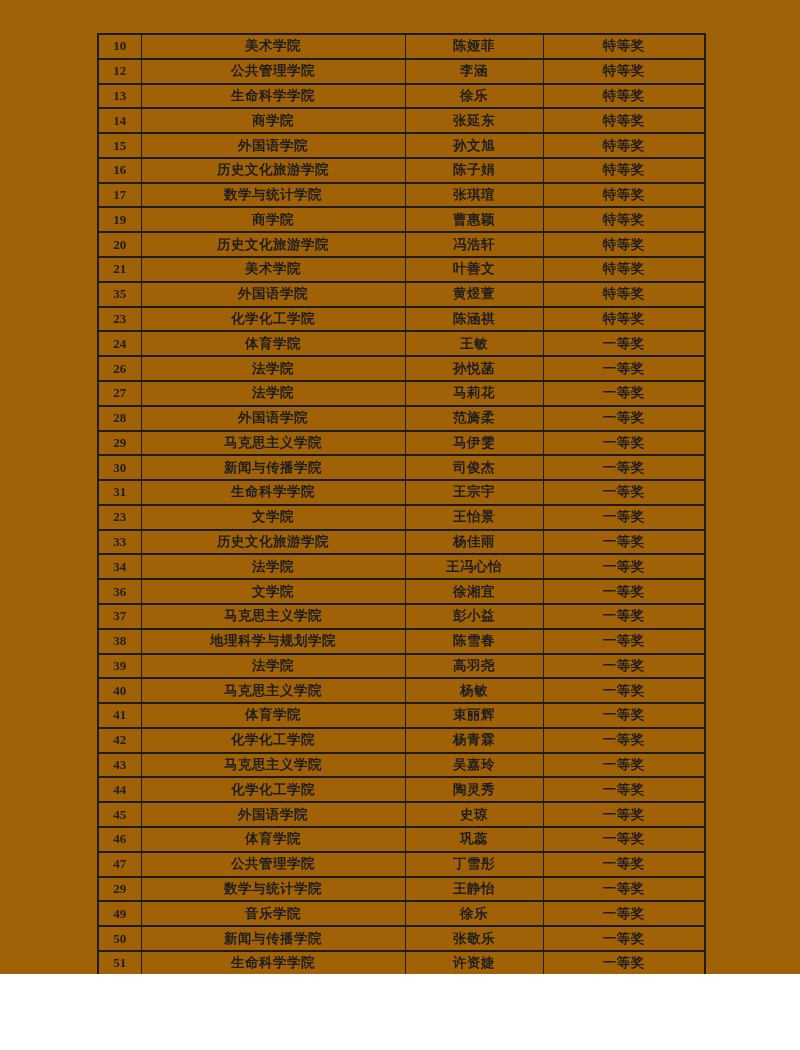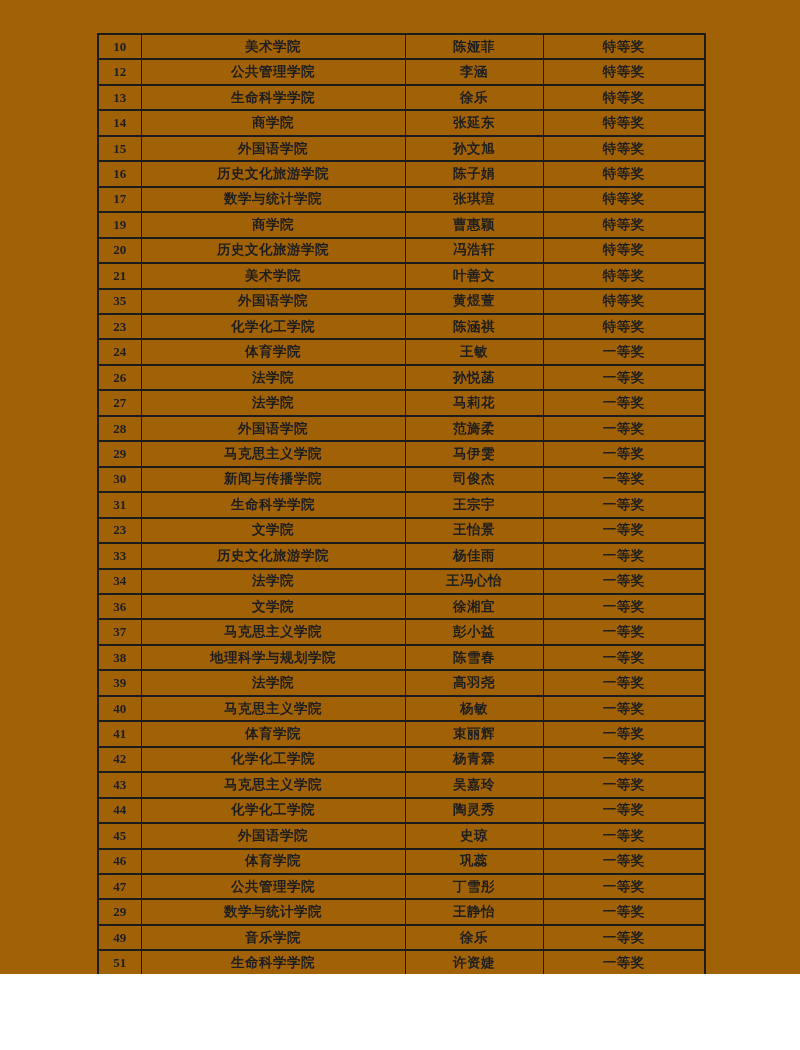--- a/index.html
+++ b/index.html
@@ -277,20 +277,26 @@
           <td class="cell-name">王静怡</td>
           <td class="cell-award">一等奖</td>
         </tr>
         <tr>
           <td class="cell-no">49</td>
           <td class="cell-college">音乐学院</td>
           <td class="cell-name">徐乐</td>
           <td class="cell-award">一等奖</td>
         </tr>
         <tr>
+          <td class="cell-no">50</td>
+          <td class="cell-college">新闻与传播学院</td>
+          <td class="cell-name">张敬乐</td>
+          <td class="cell-award">一等奖</td>
+        </tr>
+        <tr>
           <td class="cell-no">51</td>
           <td class="cell-college">生命科学学院</td>
           <td class="cell-name">许资婕</td>
           <td class="cell-award">一等奖</td>
         </tr>
       </tbody>
   </table>
 
   <div class="page-number">8</div>
 

